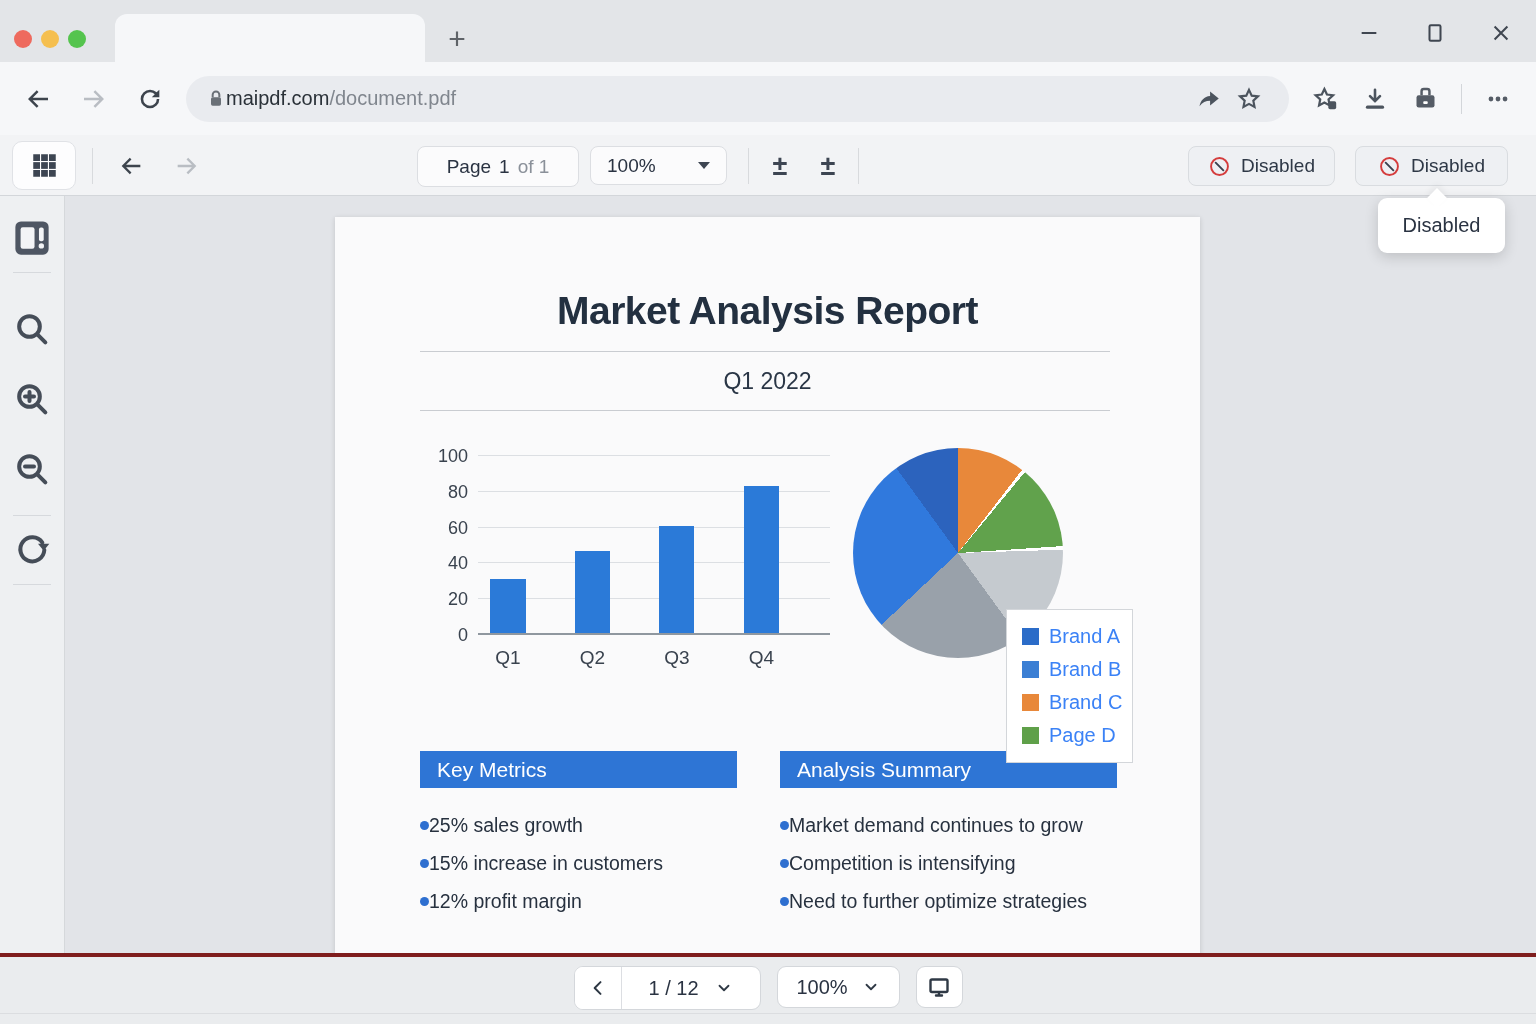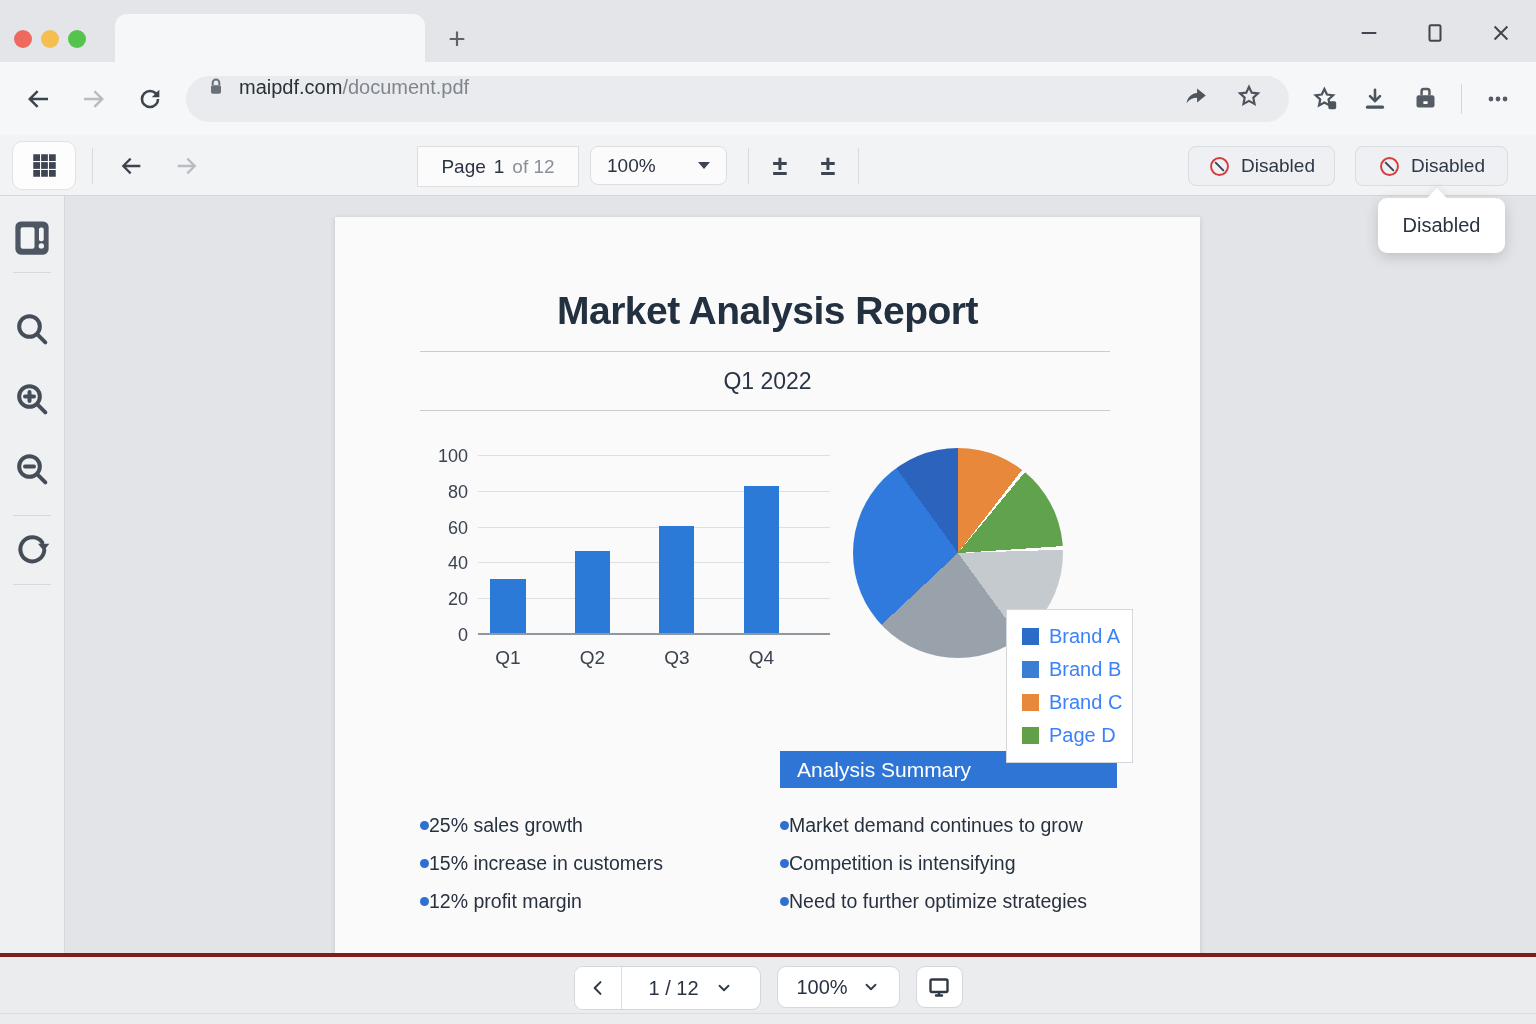--- a/index.html
+++ b/index.html
@@ -17,37 +17,37 @@
     font-size:30px;color:#5f6368;line-height:32px;text-align:center;padding:0;cursor:pointer;}
   .win-controls{position:absolute;right:22px;top:20px;display:flex;gap:40px;align-items:center;}
   .win-btn{width:26px;height:26px;background:transparent;border:none;padding:0;display:grid;place-items:center;cursor:pointer;}
   .win-btn svg{stroke:#3f4650;stroke-width:2.2;fill:none;}
 
   
   .navbar{position:absolute;left:0;top:62px;width:100%;height:73px;background:#f6f7f9;
     display:flex;align-items:center;padding:0 18px;box-sizing:border-box;gap:16px;}
   .nav-btn{width:40px;height:40px;border:none;background:transparent;display:grid;place-items:center;padding:0;cursor:pointer;flex:0 0 auto;}
   .icon-dark{fill:#3d444d}.icon-light{fill:#b9bdc3}
-  .url-pill{flex:1;height:46px;background:#e9ebef;border-radius:23px;display:flex;align-items:flex-start;
-    padding:0 20px;gap:13px;min-width:0;}
+  .url-pill{flex:1;height:46px;background:#e9ebef;border-radius:23px;display:flex;align-items:center;
+    padding:0 20px;min-width:0;}
   .url-text{font-size:20px;white-space:nowrap;}
   .url-host{color:#2a3138}.url-path{color:#80868e}
   .pill-spacer{flex:1}
   .nav-right{display:flex;align-items:center;gap:10px;flex:0 0 auto;}
   .nav-sep{width:1px;height:30px;background:#d3d6da;margin:0 6px;}
 
   
   .pdf-toolbar{position:absolute;left:0;top:135px;width:100%;height:61px;background:#f2f3f5;
     border-bottom:1px solid #d3d6da;box-sizing:border-box;}
   .grid-btn{position:absolute;left:12px;top:6px;width:64px;height:49px;background:#fdfdfe;
     border:1px solid #e0e2e6;border-radius:10px;display:grid;place-items:center;cursor:pointer;}
   .tsep{position:absolute;top:13px;width:1px;height:36px;background:#d8dadd;}
   .t-btn{position:absolute;top:10px;width:42px;height:42px;border:none;background:transparent;display:grid;place-items:center;padding:0;cursor:pointer;}
   .page-box{position:absolute;left:417px;top:11px;width:160px;height:39px;background:#fbfbfc;
-    border:1px solid #dcdee2;border-radius:0;display:flex;align-items:center;justify-content:center;
+    border:1px solid #dcdee2;border-radius:8px;display:flex;align-items:center;justify-content:center;
     gap:8px;font-size:19px;cursor:text;}
   .page-box .muted{color:#8a9099}
   .zoom-box{position:absolute;left:590px;top:11px;width:137px;height:39px;background:#fbfbfc;
     border:1px solid #dcdee2;border-radius:8px;display:flex;align-items:center;justify-content:space-between;
     padding:0 16px;box-sizing:border-box;font-size:19px;cursor:pointer;}
   .caret-down{width:0;height:0;border-left:6px solid transparent;border-right:6px solid transparent;
     border-top:7px solid #3d4552;}
   .fit-btn{position:absolute;top:10px;width:44px;height:42px;border:none;background:transparent;
     font-size:27px;font-weight:600;color:#3d4552;display:grid;place-items:center;padding:0;cursor:pointer;}
   .disabled-btn{position:absolute;top:11px;height:40px;background:#eef0f3;border:1px solid #d9dce0;
@@ -243,21 +243,21 @@
     </button>
     <button class="t-btn" style="left:166px">
       <svg width="28" height="28" viewBox="0 0 24 24" class="icon-light">
           <path d="M4 11h12.2l-4.6-4.6L13 5l7 7-7 7-1.4-1.4 4.6-4.6H4z"></path>
         </svg>
     </button>
 
     <div class="page-box">
       <span>Page</span>
       <span>1</span>
-      <span class="muted">of 12</span>
+      <span class="muted">of 1</span>
     </div>
     <div class="zoom-box">
       <span>100%</span>
       <span class="caret-down"></span>
     </div>
 
     <span class="tsep" style="left:748px"></span>
     <button class="fit-btn" style="left:758px">±</button>
     <button class="fit-btn" style="left:806px">±</button>
     <span class="tsep" style="left:858px"></span>
@@ -368,20 +368,21 @@
         <div class="legend-row">
           <div class="swatch" style="background: rgb(232, 136, 58);"></div>
           <div class="legend-label">Brand C</div>
         </div>
         <div class="legend-row">
           <div class="swatch" style="background: rgb(95, 160, 73);"></div>
           <div class="legend-label">Page D</div>
         </div>
       </div>
 
+    <div class="banner km">Key Metrics</div>
     <div class="blist km">
         <div class="blist-row">
           <div class="dot"></div>
           <div class="blist-text">25% sales growth</div>
         </div>
         <div class="blist-row">
           <div class="dot"></div>
           <div class="blist-text">15% increase in customers</div>
         </div>
         <div class="blist-row">

